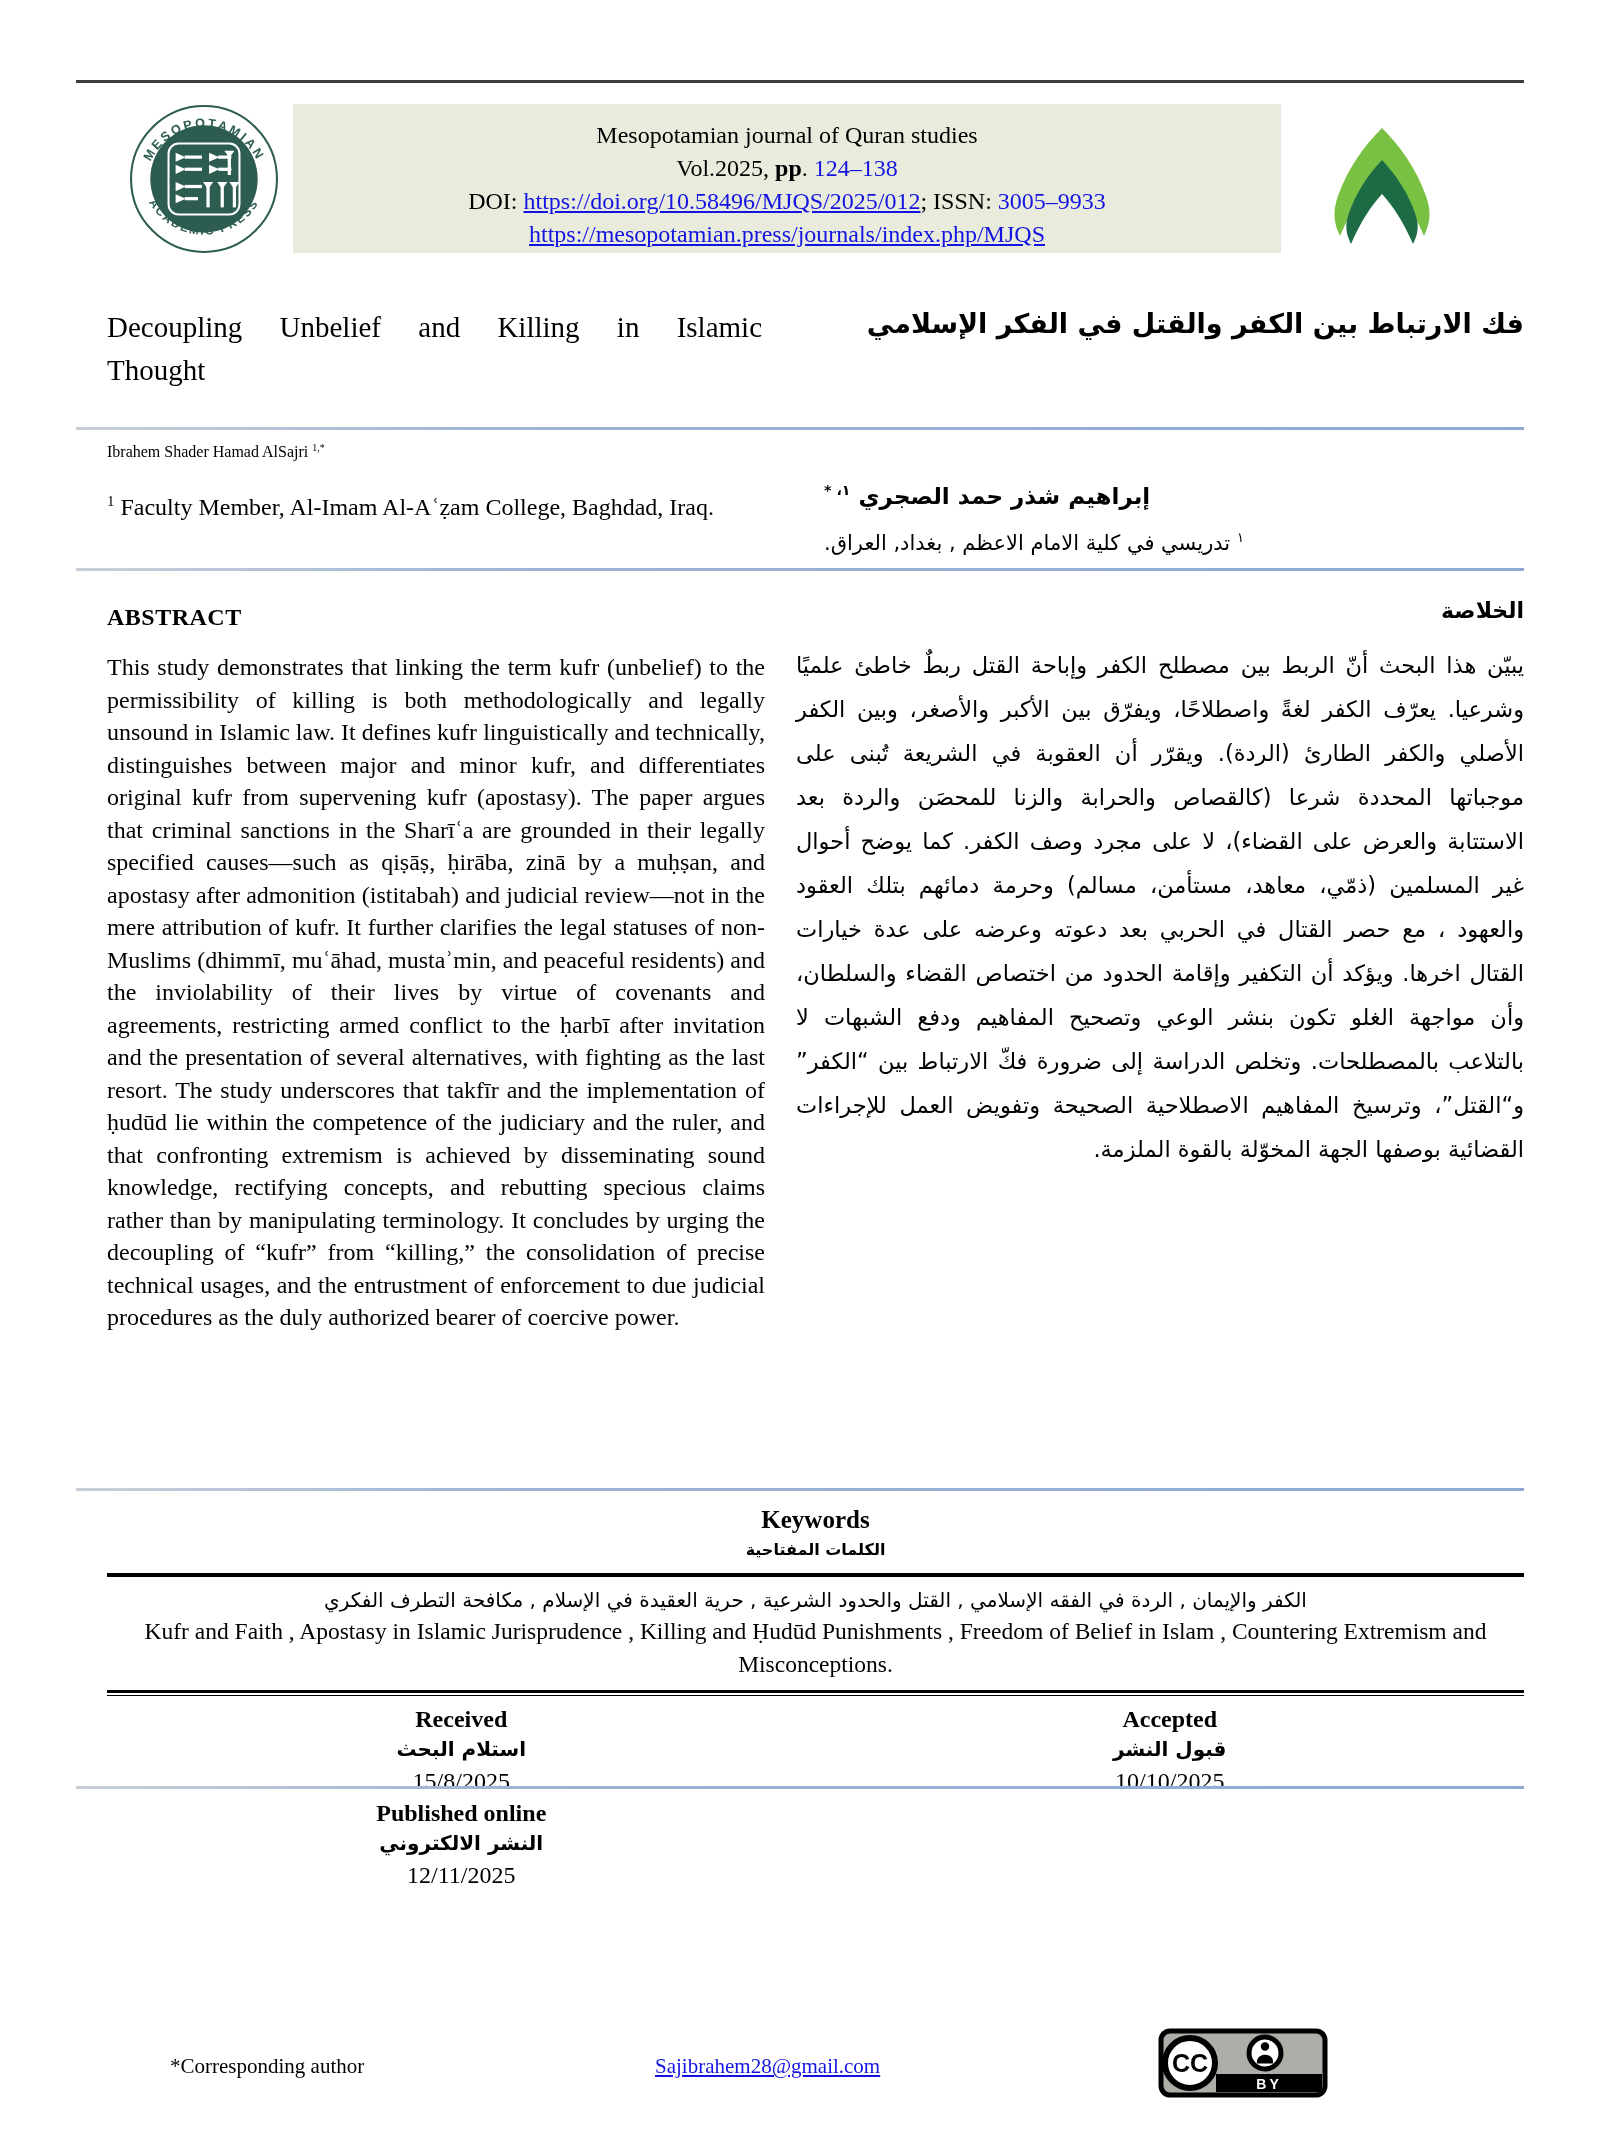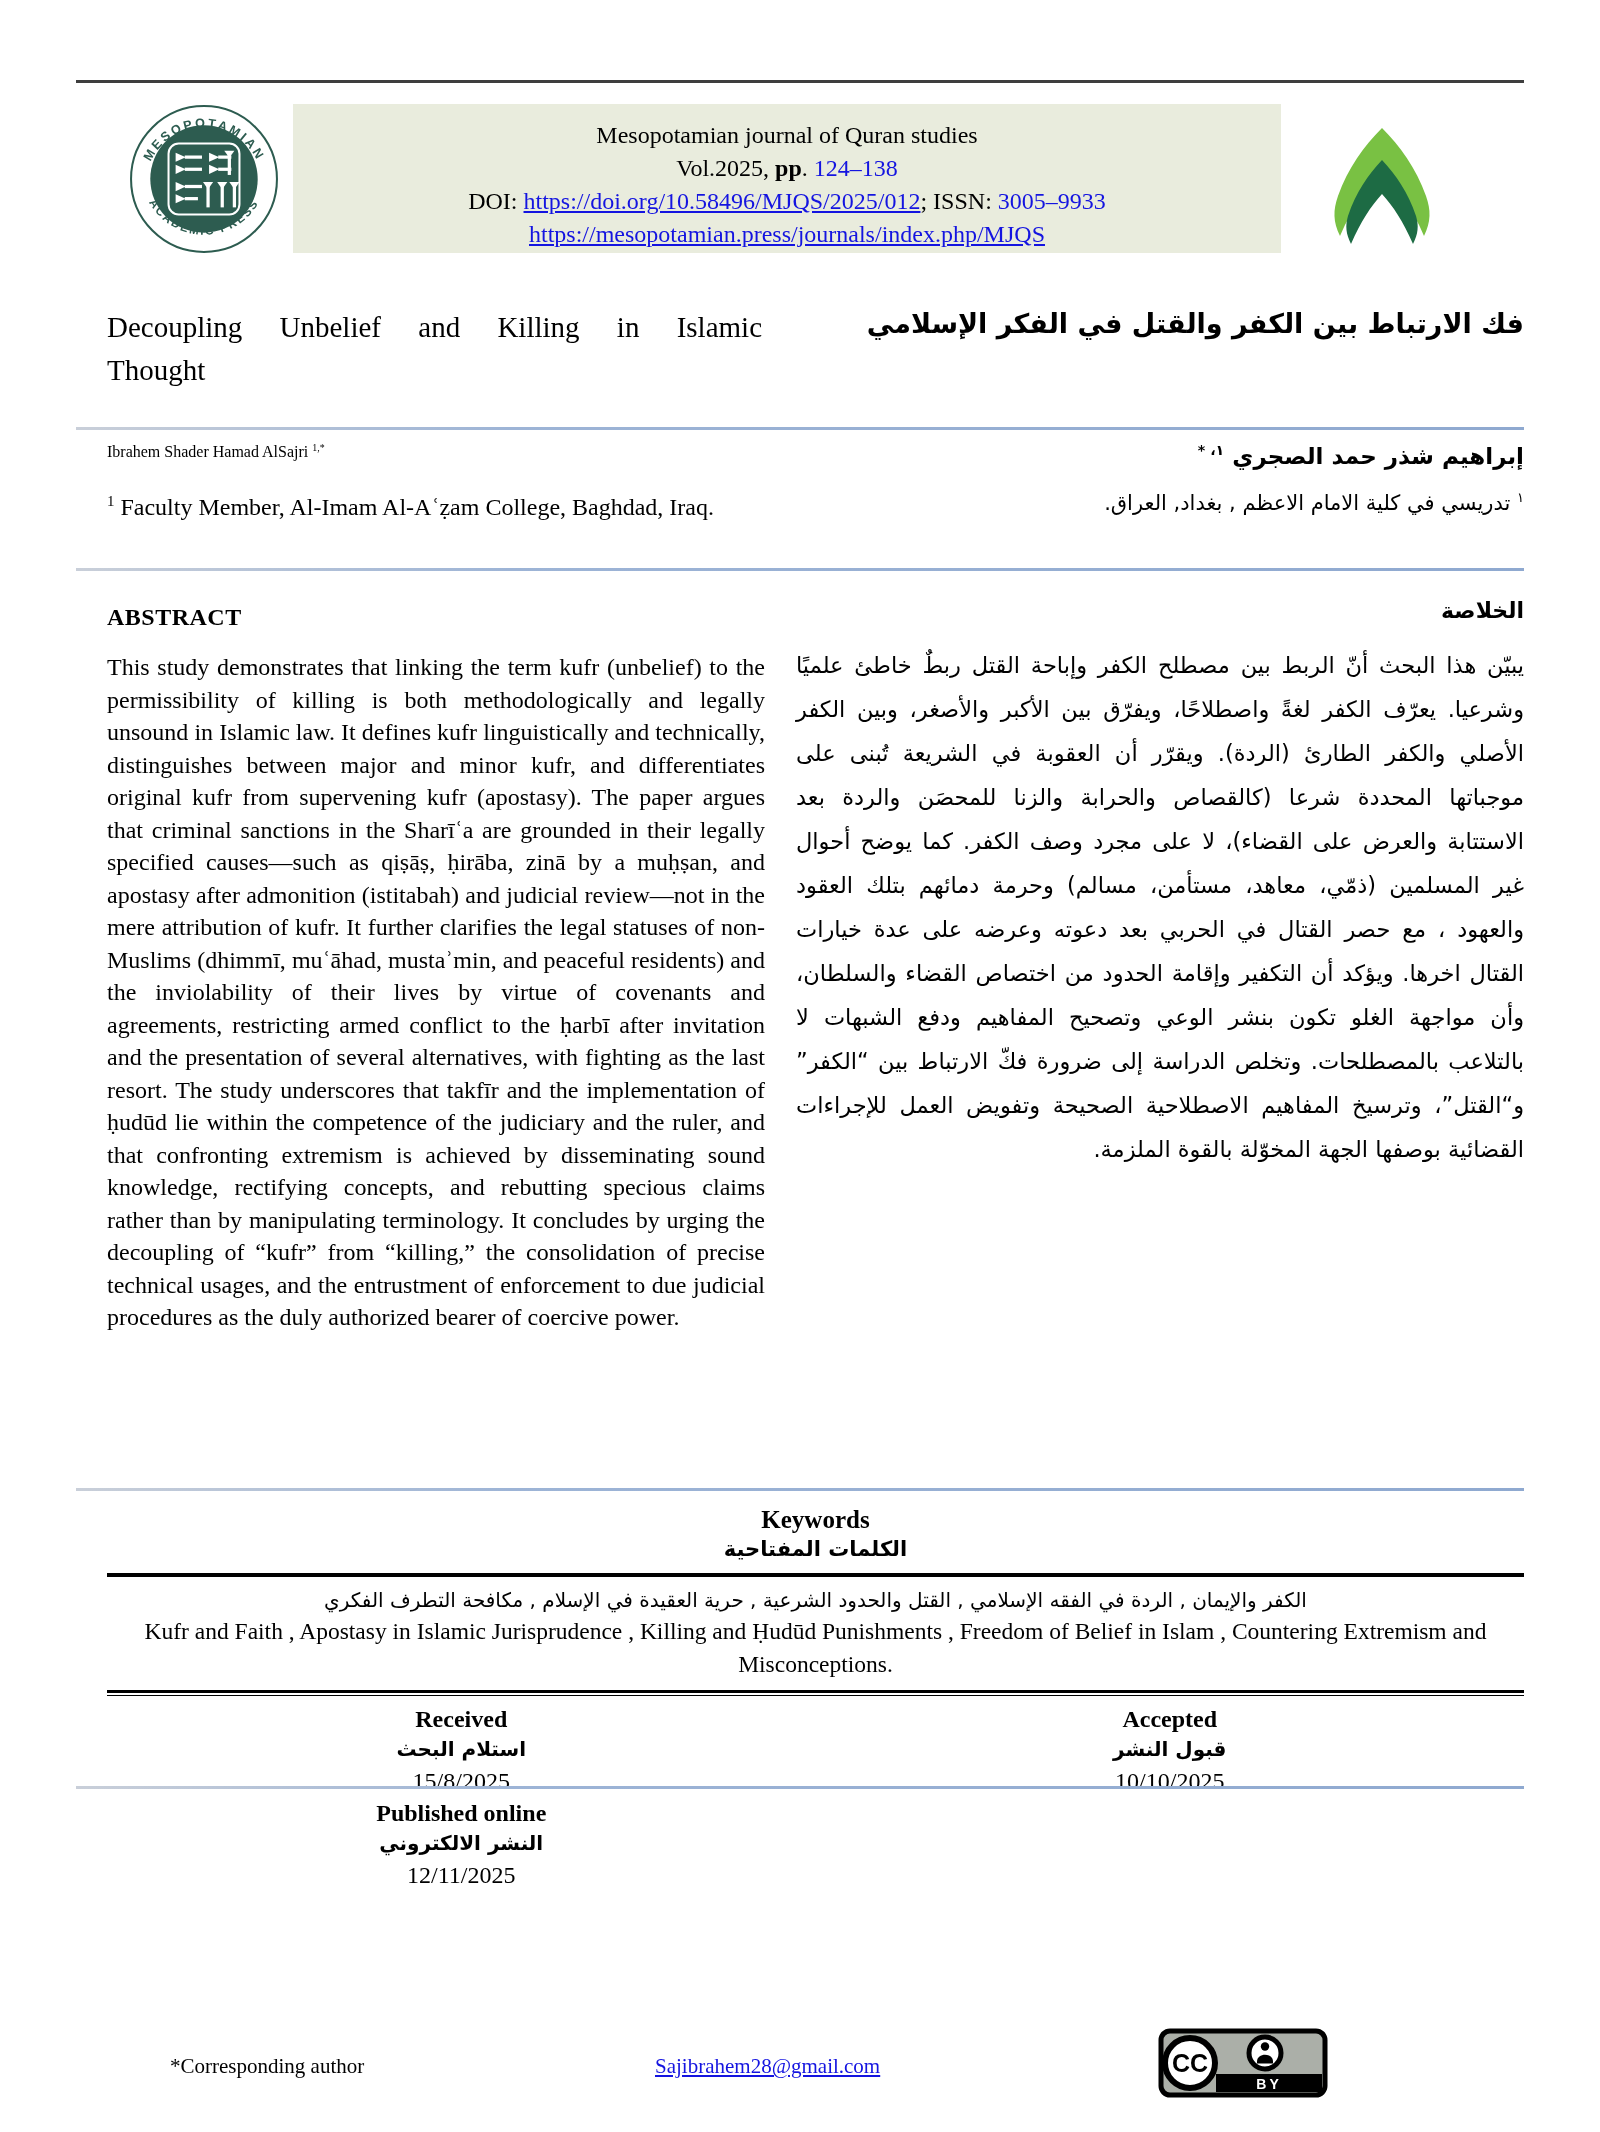--- a/index.html
+++ b/index.html
@@ -25,40 +25,40 @@
   .title-en{width:655px;font-size:29px;line-height:43px;}
   .title-en .l1{text-align:justify;text-align-last:justify;}
   .title-ar{direction:rtl;text-align:right;font-size:27px;font-weight:bold;
      font-family:"DejaVu Sans","Liberation Sans",sans-serif;padding-top:2px;}
 
   
   .authors-row{position:absolute;left:107px;top:443px;width:1417px;display:flex;justify-content:space-between;}
   .auth-en{width:660px;}
   .auth-en .name{font-size:16px;}
   .auth-en .affil{font-size:24px;line-height:40px;margin-top:26px;}
-  .auth-ar{width:700px;direction:rtl;text-align:right;}
+  .auth-ar{width:700px;direction:rtl;text-align:left;margin-top:40px;}
   .auth-ar .name{font-size:23px;font-weight:bold;font-family:"DejaVu Sans","Liberation Sans",sans-serif;}
   .auth-ar .affil{font-size:21px;margin-top:22px;font-family:"DejaVu Sans","Liberation Sans",sans-serif;}
   sup{font-size:62%;vertical-align:super;line-height:0;}
 
   
   .abstract-row{position:absolute;left:107px;top:598px;width:1417px;display:flex;justify-content:space-between;}
   .abs-en{width:658px;}
   .abs-en h3{margin:6px 0 20px 0;font-size:24px;letter-spacing:.5px;}
   .abs-en p{margin:0;font-size:24px;line-height:32.5px;text-align:justify;}
   .abs-ar{width:728px;direction:rtl;}
   .abs-ar h3{margin:0 0 20px 0;font-size:22px;text-align:right;
      font-family:"DejaVu Sans","Liberation Sans",sans-serif;}
   .abs-ar p{margin:0;font-size:22.5px;line-height:44px;text-align:justify;
      font-family:"DejaVu Sans","Liberation Sans",sans-serif;}
 
   
   .kw{position:absolute;left:107px;top:1505px;width:1417px;text-align:center;}
   .kw .kw-en-h{font-size:25px;font-weight:bold;line-height:30px;}
-  .kw .kw-ar-h{font-size:21px;font-weight:bold;line-height:29px;
+  .kw .kw-ar-h{font-size:16px;font-weight:bold;line-height:29px;
      font-family:"DejaVu Sans","Liberation Sans",sans-serif;}
   .kw .line-thick{height:4px;background:#000;margin:9px 0 8px 0;}
   .kw .kw-ar{font-size:20px;line-height:30px;font-family:"DejaVu Sans","Liberation Sans",sans-serif;}
   .kw .kw-en{font-size:23.5px;line-height:33px;}
   .kw .line-double{border-top:3px solid #000;border-bottom:1px solid #000;height:2px;margin-top:9px;}
   .dates{display:grid;grid-template-columns:1fr 1fr;margin-top:8px;}
   .dates .cell{text-align:center;}
   .dates .d-en{font-size:24px;font-weight:bold;line-height:30px;}
   .dates .d-ar{font-size:20px;font-weight:bold;line-height:31px;
      font-family:"DejaVu Sans","Liberation Sans",sans-serif;}

